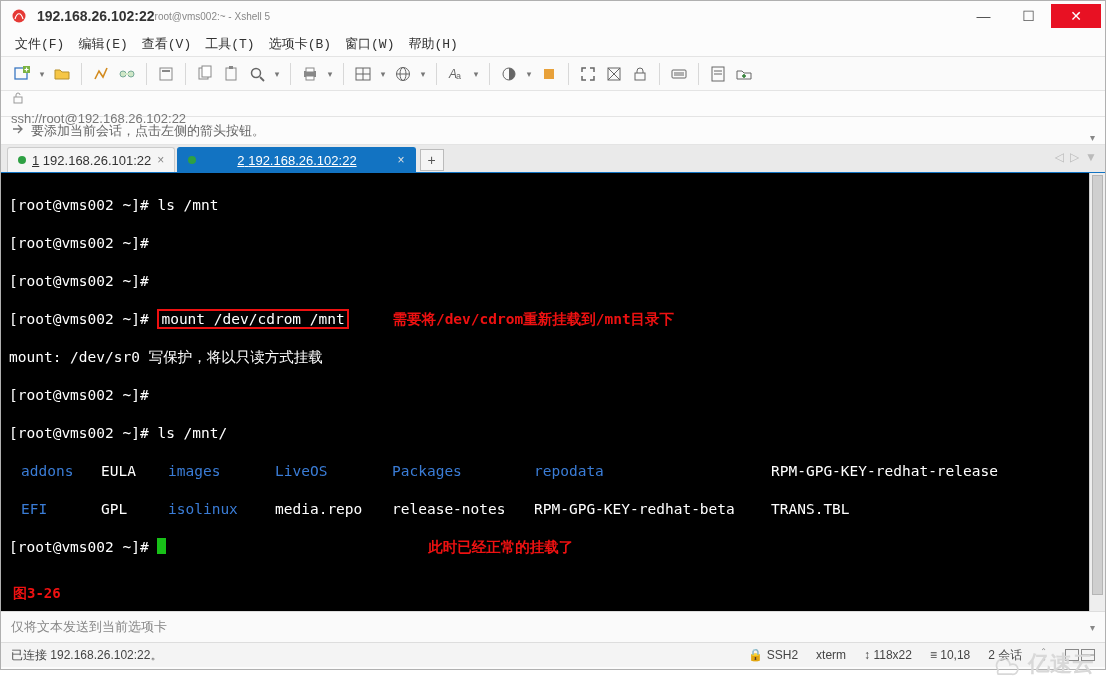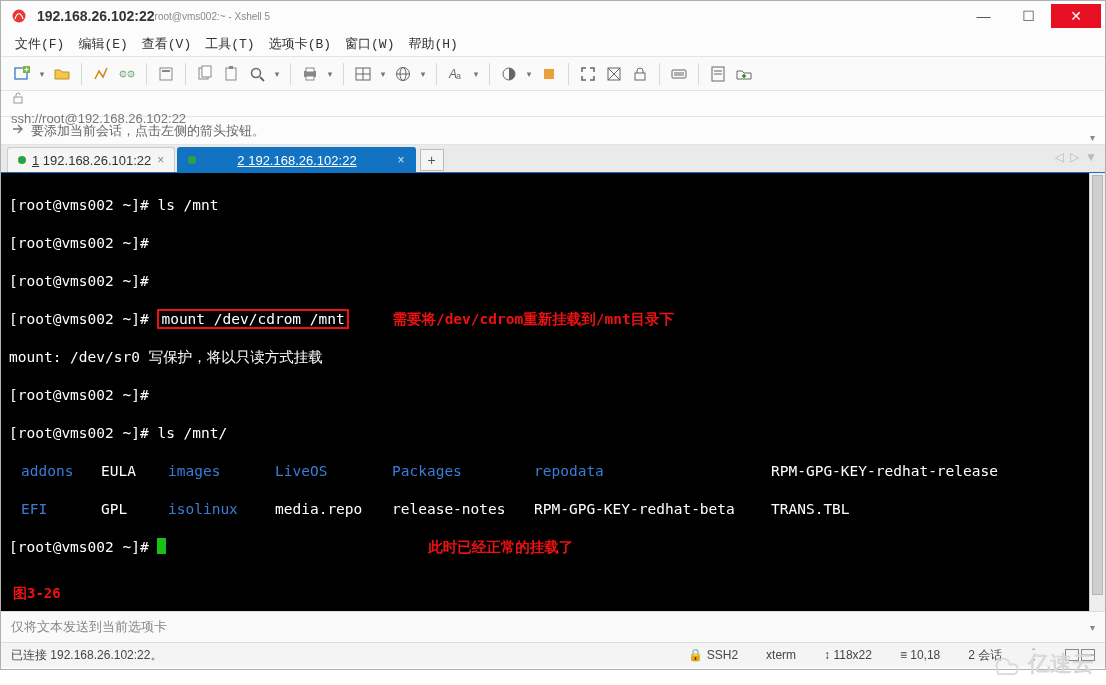--- a/index.html
+++ b/index.html
@@ -170,21 +170,21 @@
   .sendbar{
     height:32px; display:flex; align-items:center; padding:0 10px;
     border-top:1px solid #ddd; border-bottom:1px solid #ddd;
     color:#888; background:#fafafa;
   }
   .sendbar .dd{ margin-left:auto; font-size:10px; color:#888; }
   
   .statusbar{
     height:24px; display:flex; align-items:center; padding:0 10px;
     font-size:12px; color:#444; background:#f4f4f4;
-    gap:28px;
+    gap:18px;
   }
   .statusbar .grow{flex:1;}
   
   .watermark{
     position:absolute; right:12px; bottom:6px;
     color:#d8d8d8; font-size:22px; font-weight:bold;
     display:flex; align-items:center; gap:6px;
     pointer-events:none;
   }
   .watermark svg{ width:34px; height:24px; }

